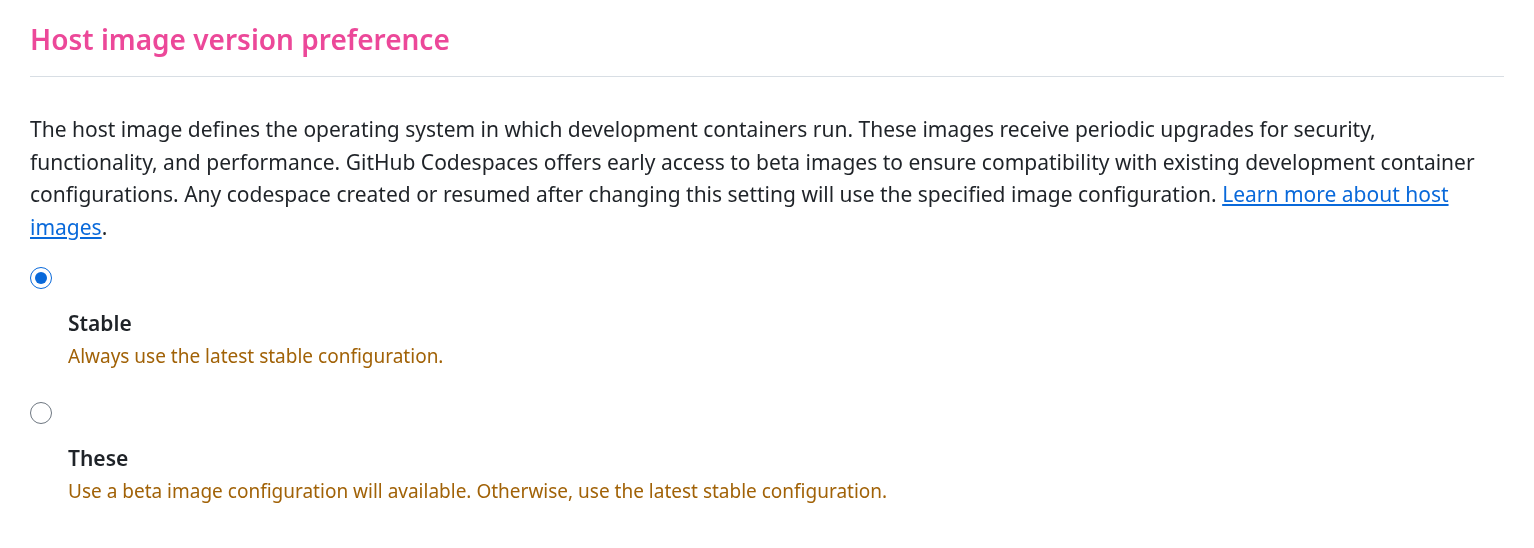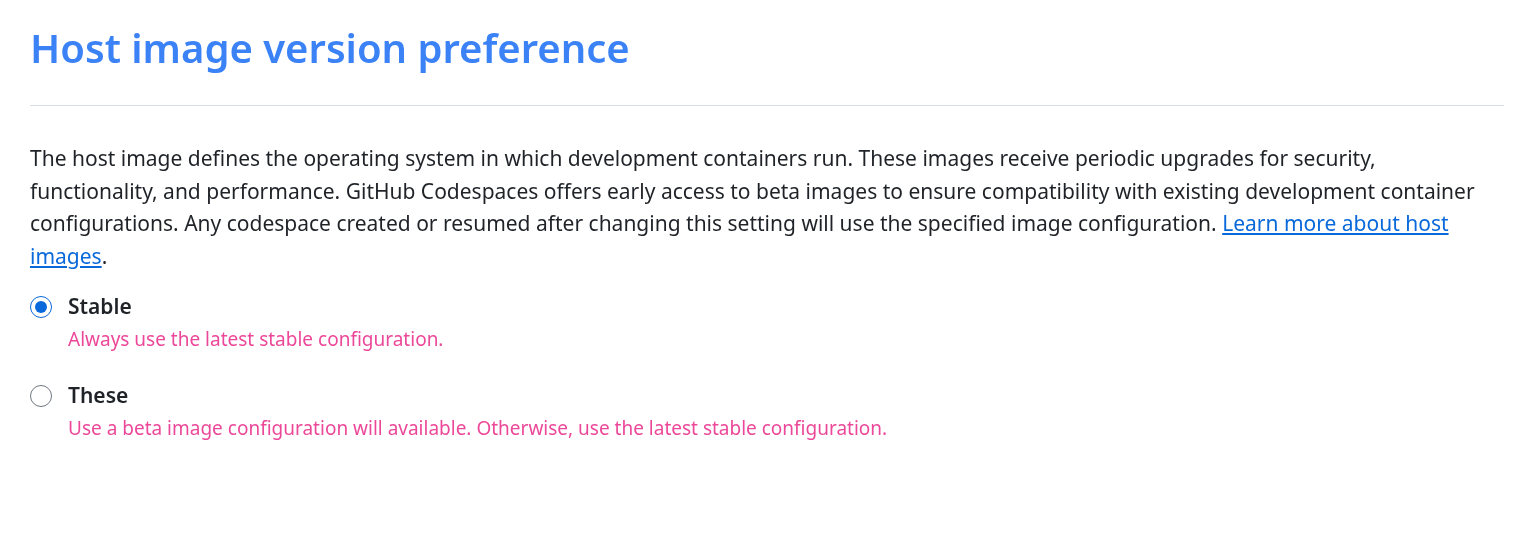--- a/index.html
+++ b/index.html
@@ -9,24 +9,24 @@
     }
     body {
       font-family: -apple-system, BlinkMacSystemFont, "Segoe UI", "Noto Sans", Helvetica, Arial, sans-serif;
       background: #ffffff;
       color: #1f2328;
       padding: 20px 30px;
       font-size: 16px;
       -webkit-font-smoothing: antialiased;
     }
     .section-title {
-      font-size: 40px;
+      font-size: 28px;
       font-weight: 600;
-      color: #3b82f6;
-      padding-bottom: 30px;
+      color: #ec4899;
+      padding-bottom: 18px;
       border-bottom: 1px solid #d8dee4;
       margin-bottom: 36px;
     }
     .description {
       font-size: 21px;
       line-height: 1.55;
       color: #1f2328;
       margin-bottom: 20px;
       max-width: 1490px;
     }
@@ -77,24 +77,25 @@
     .radio-content {
       display: flex;
       flex-direction: column;
       gap: 6px;
     }
     .radio-label {
       font-size: 21px;
       font-weight: 600;
       color: #1f2328;
       cursor: pointer;
+      margin-top: 46px;
     }
     .radio-description {
       font-size: 19px;
-      color: #ec4899;
+      color: #a16207;
       line-height: 1.4;
     }
   </style>
 </head>
 <body>
 
 <h2 class="section-title">Host image version preference</h2>
 
 <p class="description">
   <span>The host image defines the operating system in which development containers run. These images receive periodic upgrades for security, functionality, and performance. GitHub Codespaces offers early access to beta images to ensure compatibility with existing development container configurations. Any codespace created or resumed after changing this setting will use the specified image configuration. </span><a href="#">Learn more about host images</a><span class="period">.</span>

